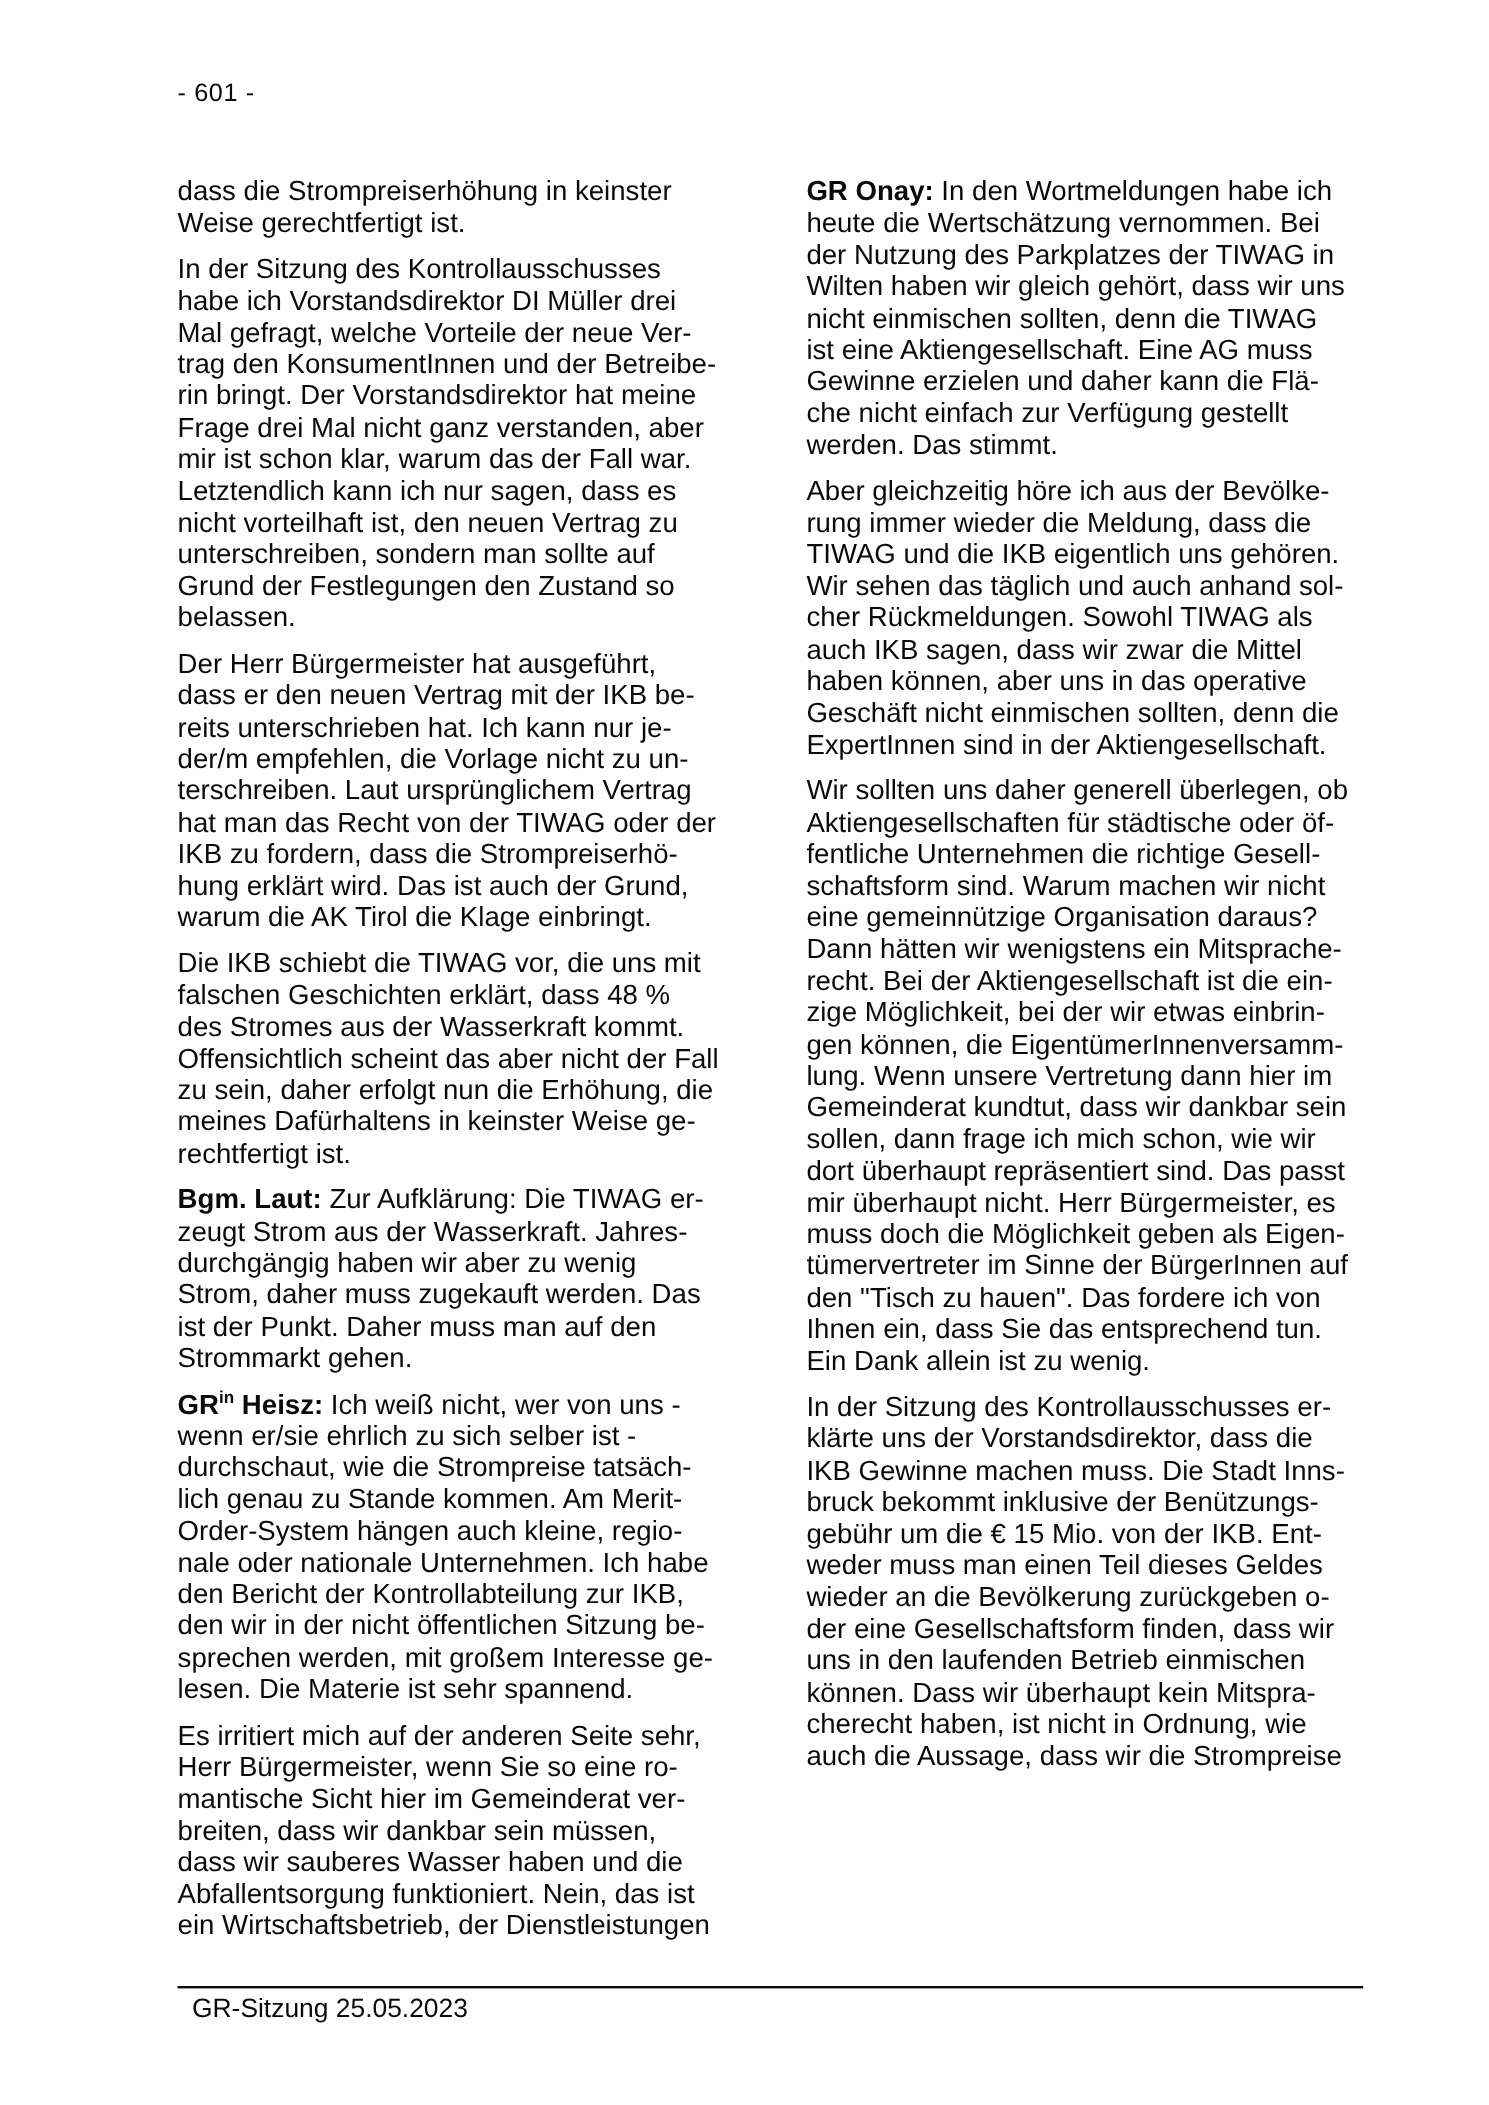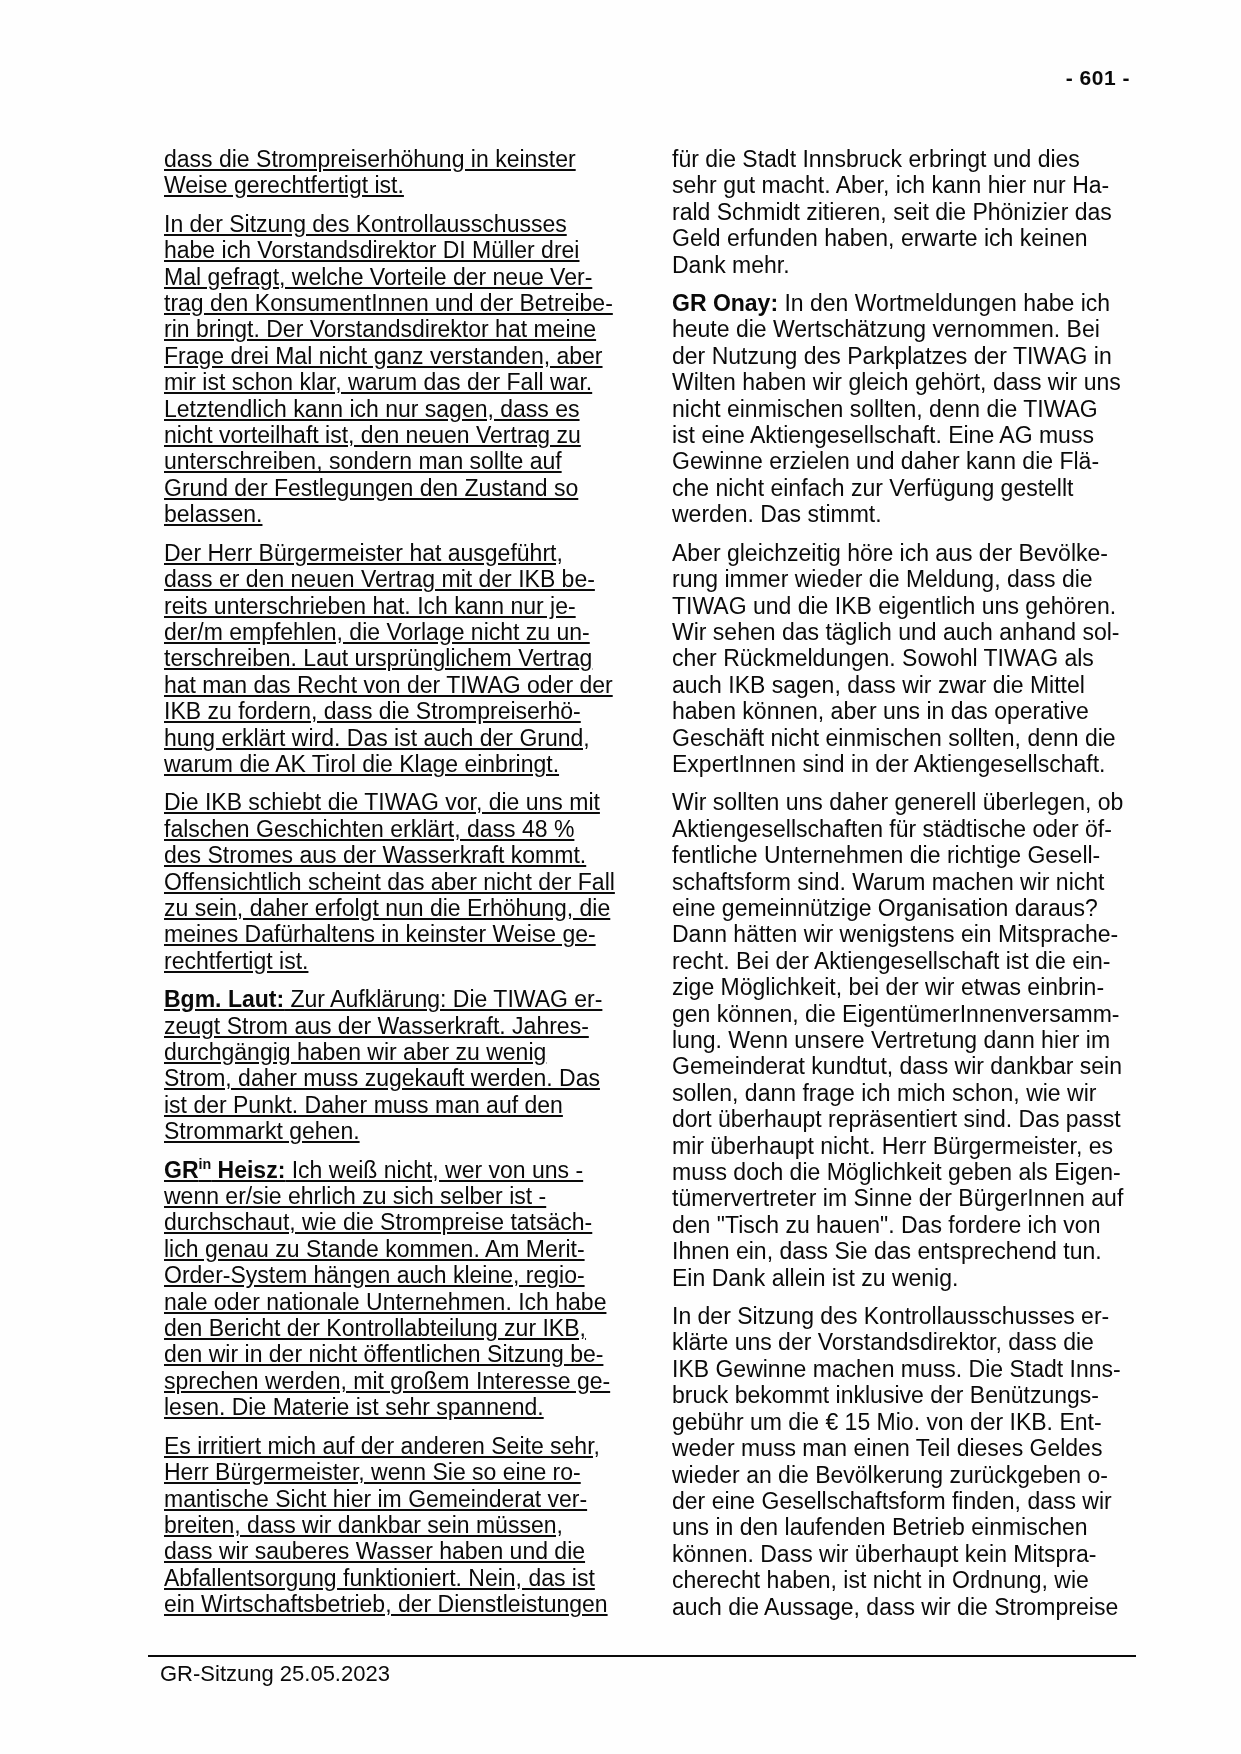--- a/index.html
+++ b/index.html
@@ -14,34 +14,33 @@
     background: #fefefe;
     color: #0a0a0a;
     font-family: "Liberation Sans", "DejaVu Sans", sans-serif;
     overflow: hidden;
   }
   .page-number {
     position: absolute;
     left: 148px;
     top: 66px;
     width: 982px;
-    text-align: right;
+    text-align: left;
     font-size: 21px;
     line-height: 24px;
     letter-spacing: 0.5px;
-    font-weight: bold;
   }
   .col {
     position: absolute;
     top: 146px;
     width: 500px;
     font-size: 23px;
     line-height: 26.4px;
   }
-  .col-left  { left: 164px; text-decoration: underline; }
+  .col-left  { left: 148px; }
   .col-right { left: 672px; }
   .para {
     margin: 0 0 12px 0;
     white-space: pre-line;
   }
   .para b { font-weight: bold; }
   .para sup {
     font-size: 0.62em;
     line-height: 0;
     vertical-align: super;
@@ -119,25 +118,20 @@
       <p class="para">Es irritiert mich auf der anderen Seite sehr,
 Herr Bürgermeister, wenn Sie so eine ro-
 mantische Sicht hier im Gemeinderat ver-
 breiten, dass wir dankbar sein müssen,
 dass wir sauberes Wasser haben und die
 Abfallentsorgung funktioniert. Nein, das ist
 ein Wirtschaftsbetrieb, der Dienstleistungen</p>
     </div>
 
   <div class="col col-right" id="col-right">
-      <p class="para">für die Stadt Innsbruck erbringt und dies
-sehr gut macht. Aber, ich kann hier nur Ha-
-rald Schmidt zitieren, seit die Phönizier das
-Geld erfunden haben, erwarte ich keinen
-Dank mehr.</p>
       <p class="para"><b>GR Onay:</b> In den Wortmeldungen habe ich
 heute die Wertschätzung vernommen. Bei
 der Nutzung des Parkplatzes der TIWAG in
 Wilten haben wir gleich gehört, dass wir uns
 nicht einmischen sollten, denn die TIWAG
 ist eine Aktiengesellschaft. Eine AG muss
 Gewinne erzielen und daher kann die Flä-
 che nicht einfach zur Verfügung gestellt
 werden. Das stimmt.</p>
       <p class="para">Aber gleichzeitig höre ich aus der Bevölke-

